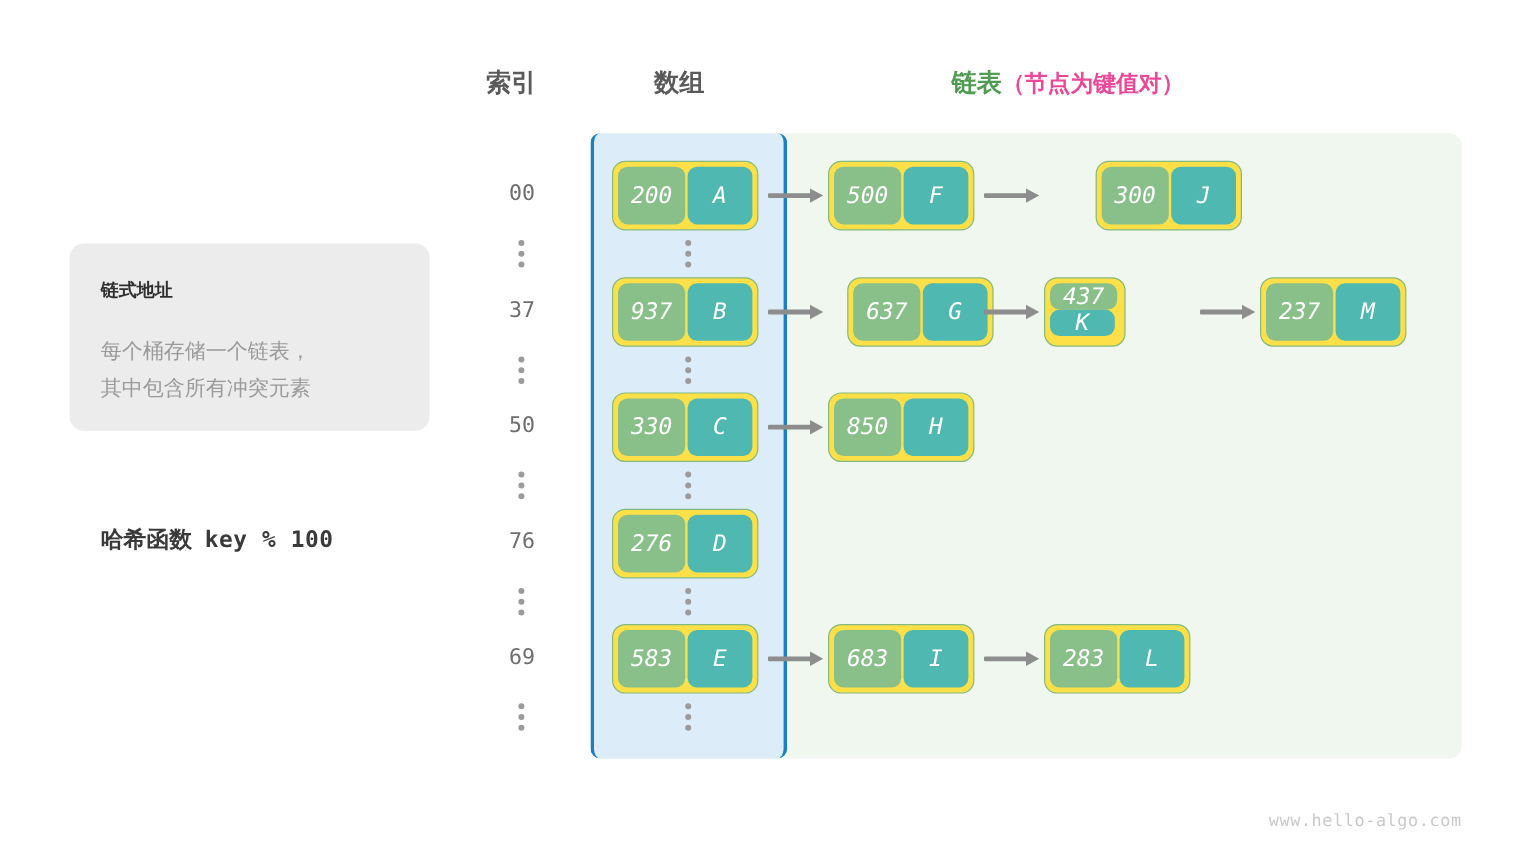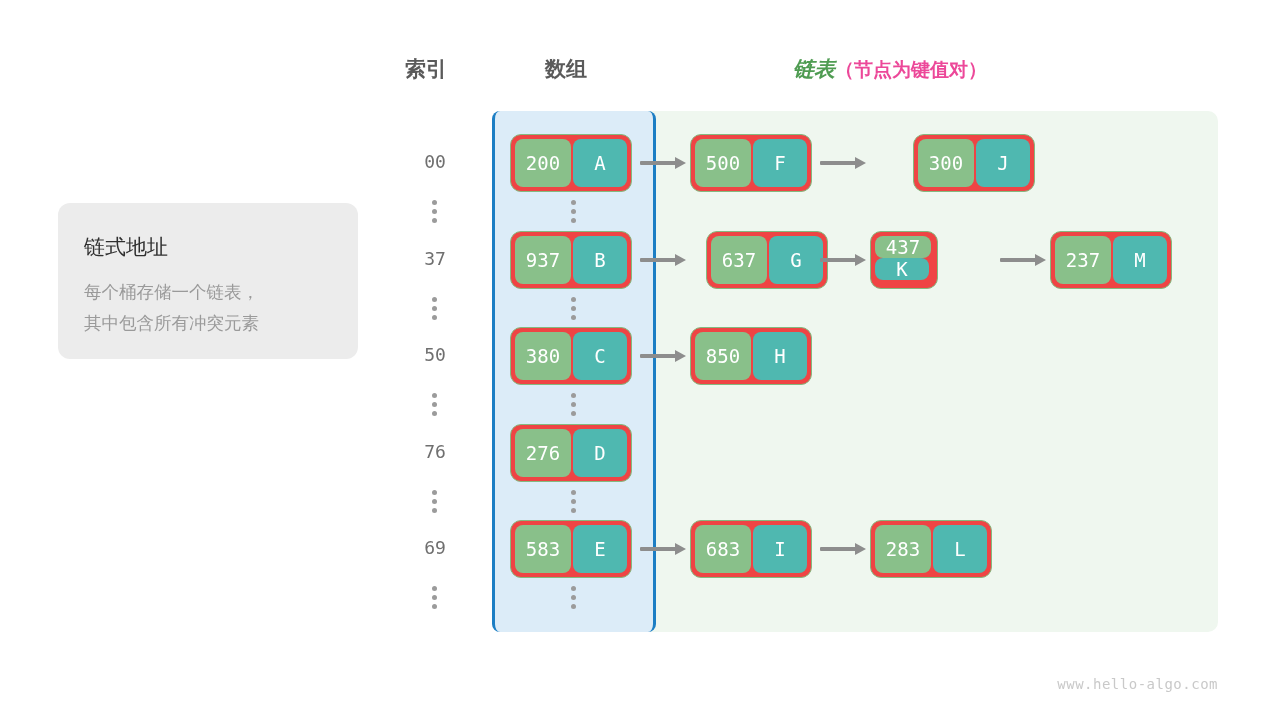--- a/index.html
+++ b/index.html
@@ -19,39 +19,39 @@
   .hdr {
     position: absolute;
     font-weight: bold;
     font-size: 21px;
     color: #5a5a5a;
     white-space: nowrap;
   }
   #hdr-index { left: 405px; top: 55px; }
   #hdr-array { left: 545px; top: 55px; }
   #hdr-list  { left: 793px; top: 55px; }
-  #hdr-list .hl { color: #4f9c52; font-style: italic; }
+  #hdr-list .hl { color: #4f9c52; }
   #hdr-list .sub { color: #ec4899; font-weight: bold; font-size: 19px; }
 
   
   #info-card {
     position: absolute;
     left: 58px;
     top: 203px;
     width: 300px;
     height: 156px;
     background: #ececec;
     border-radius: 12px;
   }
   #info-card .title {
     position: absolute;
     left: 26px;
     top: 30px;
-    font-size: 21px;
-    font-weight: normal;
+    font-size: 15px;
+    font-weight: bold;
     color: #2f2f2f;
   }
   #info-card .body {
     position: absolute;
     left: 26px;
     top: 74px;
     font-size: 17.5px;
     line-height: 31px;
     color: #9a9a9a;
     white-space: pre-line;
@@ -128,26 +128,27 @@
     width: 5px;
     height: 5px;
     border-radius: 50%;
     background: #9b9b9b;
   }
 
   
   .node {
     position: absolute;
     display: flex;
-    background: #ef4444;
+    background: #fde047;
     border: 1.5px solid #84b97f;
     border-radius: 11px;
     padding: 4px;
     box-sizing: border-box;
     height: 58px;
+    font-style: italic;
   }
   .node .cell {
     display: flex;
     align-items: center;
     justify-content: center;
     color: #ffffff;
     font-family: "DejaVu Sans Mono", "Liberation Mono", monospace;
     font-size: 19px;
     border-radius: 8px;
     box-sizing: border-box;
@@ -205,20 +206,23 @@
   <span class="hl">链表</span><span class="sub">（节点为键值对）</span>
 </div>
 
 <div id="info-card">
   <div class="title">链式地址</div>
   <div class="body">每个桶存储一个链表，
 其中包含所有冲突元素</div>
 </div>
 
 <div id="hash-note">
+  <div class="t1">
+    <span>哈希函数</span>&nbsp;&nbsp;<span class="mono">key % 100</span>
+  </div>
 </div>
 
 <div id="list-region"></div>
 <div id="array-region"></div>
 
 <div id="diagram-layer">
     <div class="idx" style="top: 151px;">00</div>
     <div class="node" style="left: 510px; top: 134px;">
       <div class="cell key">200</div>
       <div class="cell val">A</div>
@@ -283,21 +287,21 @@
       <i></i>
       <i></i>
     </div>
     <div class="vdots" style="left: 571px; top: 296.5px;">
       <i></i>
       <i></i>
       <i></i>
     </div>
     <div class="idx" style="top: 344px;">50</div>
     <div class="node" style="left: 510px; top: 327px;">
-      <div class="cell key">380</div>
+      <div class="cell key">330</div>
       <div class="cell val">C</div>
     </div>
     <div class="arrow" style="left: 640px; top: 350px; width: 46px;">
       <div class="shaft" style="width: 36px;"></div>
       <div class="head" style="left: 35px;"></div>
     </div>
     <div class="node" style="left: 690px; top: 327px;">
       <div class="cell key">850</div>
       <div class="cell val">H</div>
     </div>

